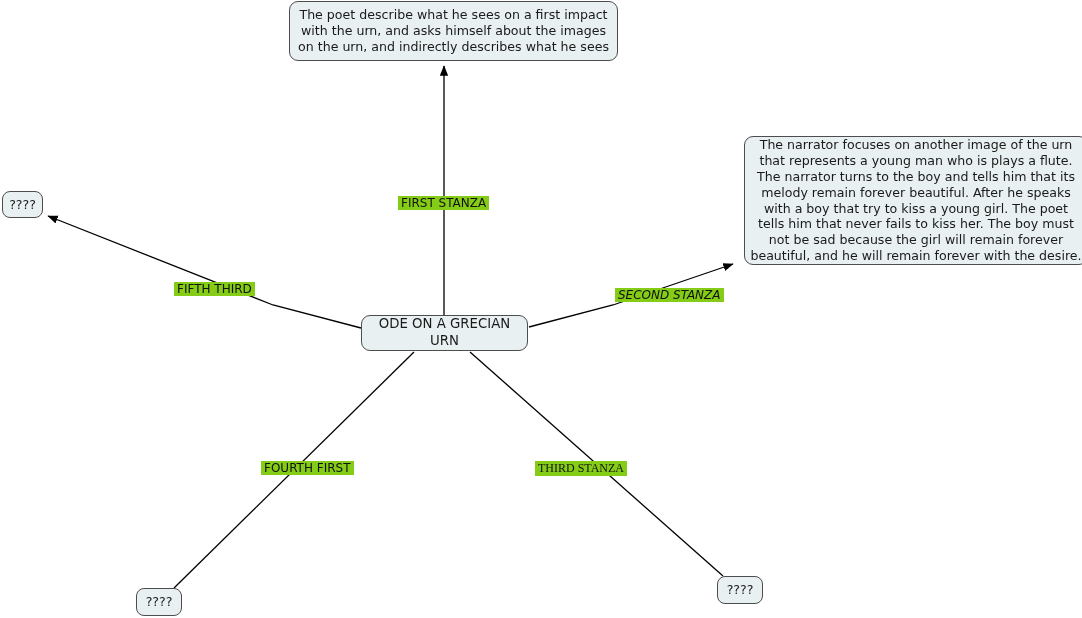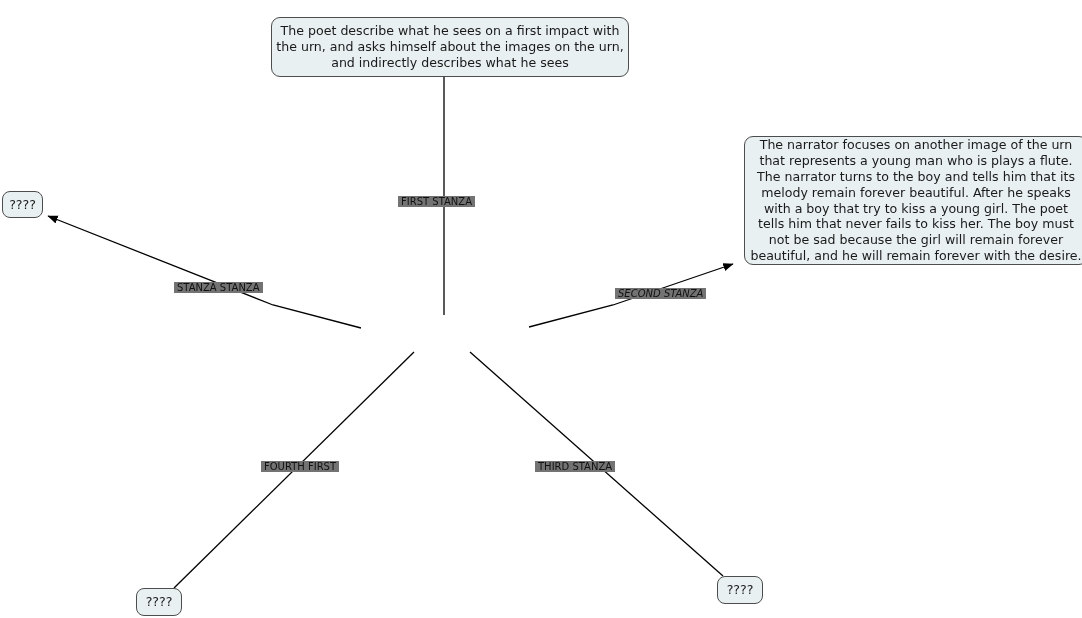--- a/index.html
+++ b/index.html
@@ -38,26 +38,25 @@
     white-space: pre-line;
     z-index: 3;
   }
   .node-text {
     display: block;
     width: 100%;
     padding: 0 4px;
     box-sizing: border-box;
   }
   .node-top {
-    left: 271px;
+    left: 289px;
     top: 1px;
-    width: 358px;
+    width: 329px;
     height: 60px;
     font-size: 12.6px;
-    margin-top: 16px;
   }
   .node-right {
     left: 744px;
     top: 136px;
     width: 344px;
     height: 129px;
     font-size: 12.6px;
   }
   .node-center {
     left: 361px;
@@ -83,32 +82,32 @@
     height: 28px;
   }
   .node-bottomright-ph {
     left: 717px;
     top: 576px;
     width: 46px;
     height: 28px;
   }
   .edge-label {
     position: absolute;
-    font-size: 10px;
+    font-size: 12px;
     color: #111111;
-    background: #737373;
+    background: #84cc16;
     white-space: nowrap;
     padding: 0 3px;
     z-index: 2;
   }
   .lbl-first  { left: 398px; top: 196px; }
   .lbl-fifth  { left: 174px; top: 282px; }
   .lbl-second { left: 615px; top: 288px; font-style: italic; }
   .lbl-fourth { left: 261px; top: 461px; }
-  .lbl-third  { left: 535px; top: 461px; }
+  .lbl-third  { left: 535px; top: 461px; font-family: Liberation Serif, serif; }
 </style>
 </head>
 <body>
 
 <div id="canvas">
 
   <svg id="edge-layer" viewBox="0 0 1082 618" width="1082" height="618" xmlns="http://www.w3.org/2000/svg">
     <defs>
       <marker id="arrowhead" markerWidth="9" markerHeight="9" refX="7.5" refY="3.2" orient="auto" markerUnits="strokeWidth">
         <path d="M0,0 L8,3.2 L0,6.4 z" fill="#000000"></path>
@@ -127,32 +126,35 @@
   </svg>
 
   <div class="node node-top">
     <span class="node-text">The poet describe what he sees on a first impact with the urn, and asks himself about the images on the urn, and indirectly describes what he sees</span>
   </div>
 
   <div class="node node-right">
     <span class="node-text">The narrator focuses on another image of the urn that represents a young man who is plays a flute. The narrator turns to the boy and tells him that its melody remain forever beautiful. After he speaks with a boy that try to kiss a young girl. The poet tells him that never fails to kiss her. The boy must not be sad because the girl will remain forever beautiful, and he will remain forever with the desire.</span>
   </div>
 
+  <div class="node node-center">
+    <span class="node-text">ODE ON A GRECIAN URN</span>
+  </div>
 
   <div class="node node-small node-left-ph">
     <span class="node-text">????</span>
   </div>
 
   <div class="node node-small node-bottomleft-ph">
     <span class="node-text">????</span>
   </div>
 
   <div class="node node-small node-bottomright-ph">
     <span class="node-text">????</span>
   </div>
 
   <div class="edge-label lbl-first">FIRST STANZA</div>
   <div class="edge-label lbl-second">SECOND STANZA</div>
-  <div class="edge-label lbl-fifth">STANZA STANZA</div>
+  <div class="edge-label lbl-fifth">FIFTH THIRD</div>
   <div class="edge-label lbl-fourth">FOURTH FIRST</div>
   <div class="edge-label lbl-third">THIRD STANZA</div>
 
 </div>
 
 </body></html>

